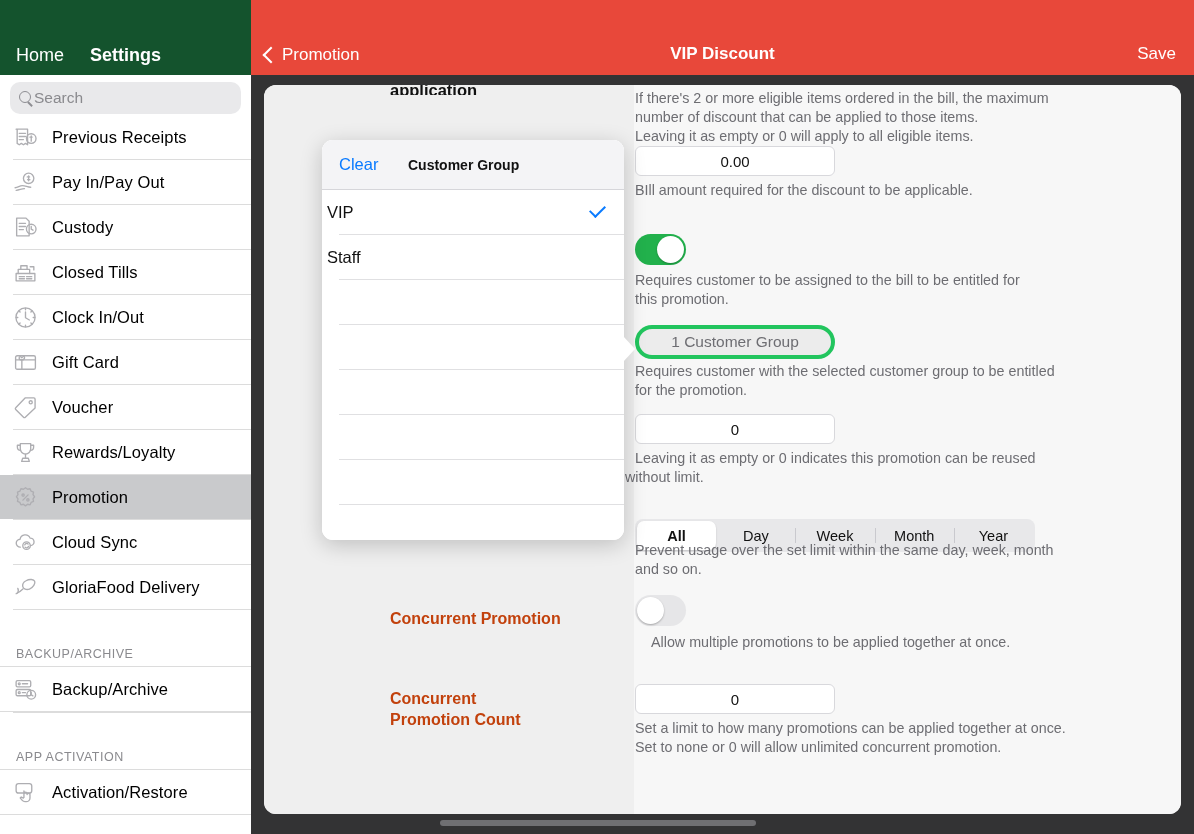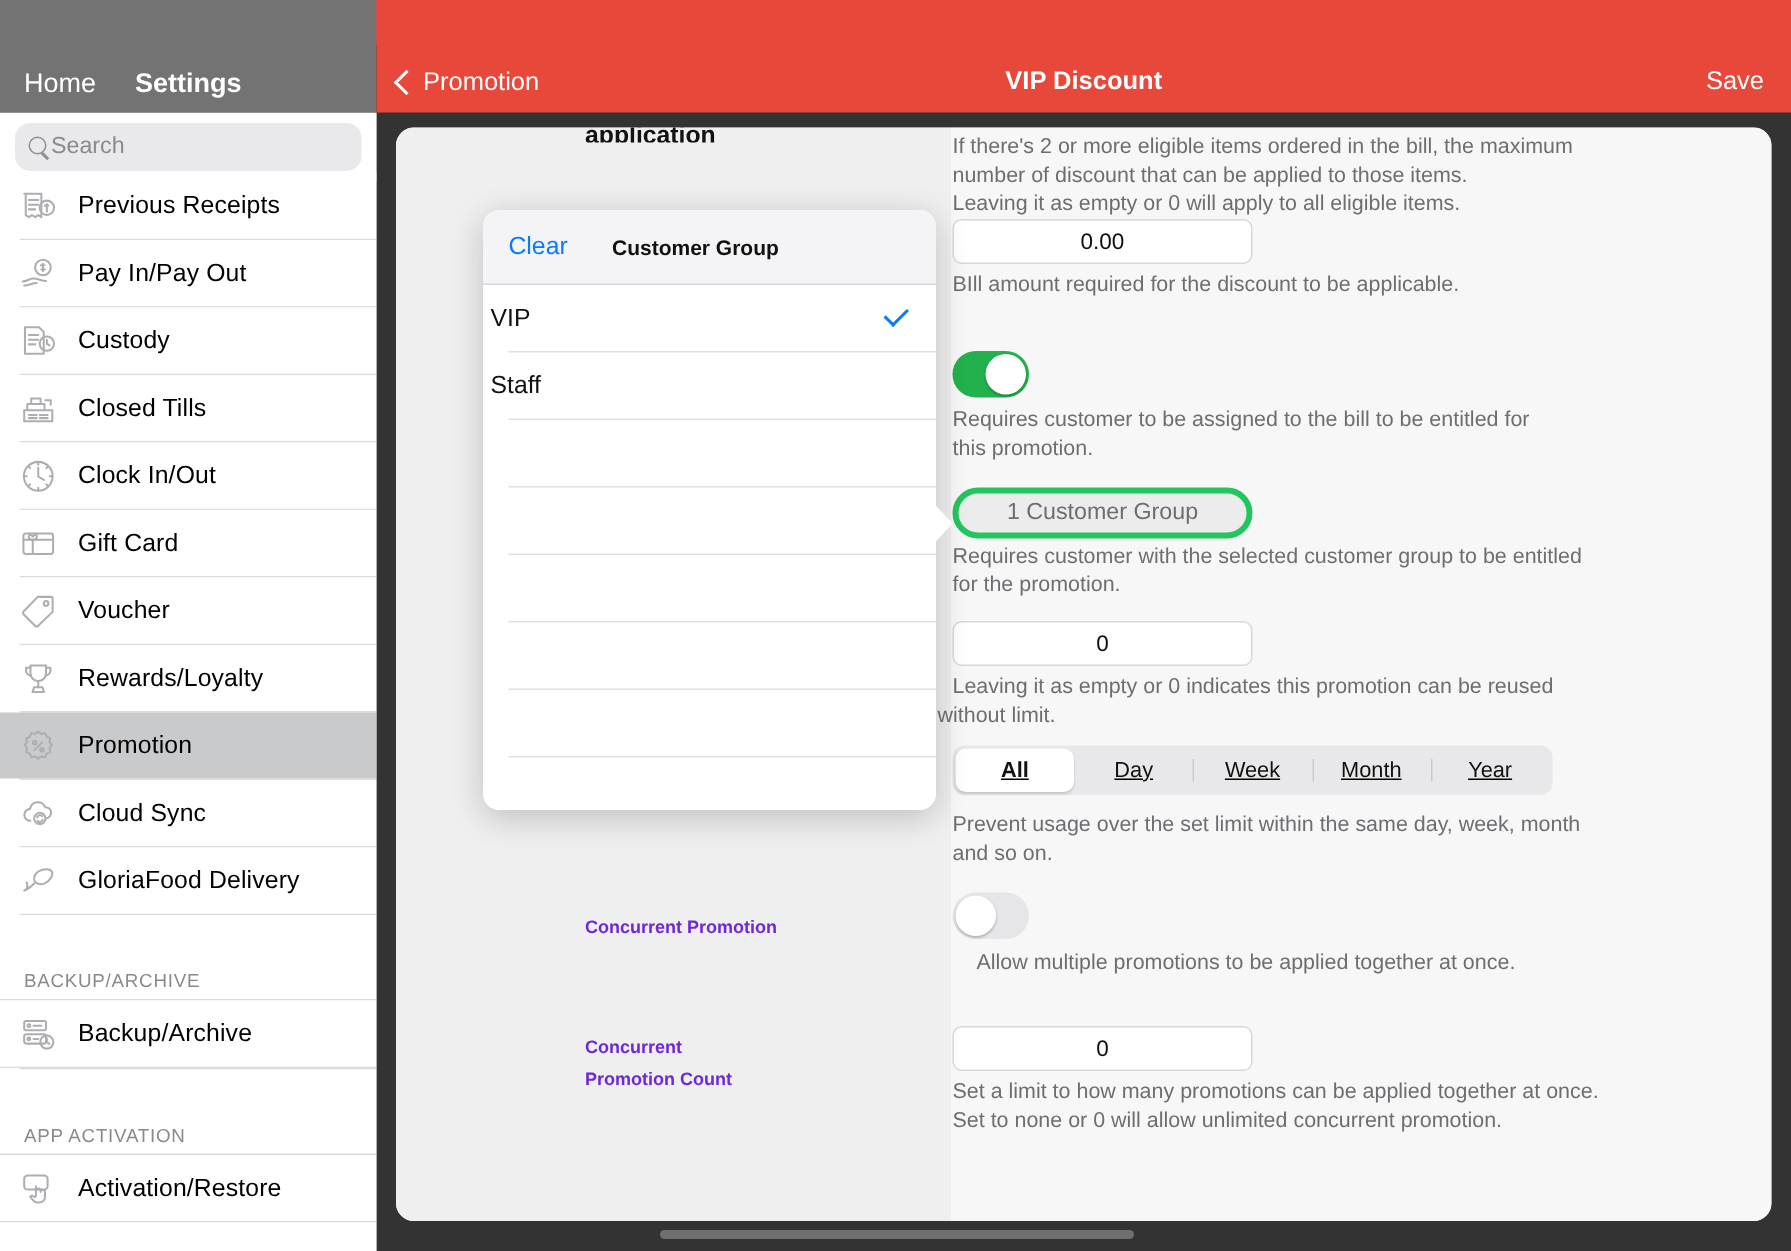--- a/index.html
+++ b/index.html
@@ -34,21 +34,21 @@
   .batt{ position:relative; width:27px; height:13px; border:1.6px solid #2b2b2b;
      border-radius:3.5px; }
   .batt::after{ content:""; position:absolute; right:-4px; top:4px; width:2px; height:5px;
      background:#2b2b2b; border-radius:0 2px 2px 0; }
   .batt i{ position:absolute; left:1.5px; top:1.5px; bottom:1.5px; width:21px;
      background:#2b2b2b; border-radius:1.5px; }
 
   
   .navbar-left{
     position:absolute; top:0; left:0; width:251px; height:75px;
-    background:#737373; z-index:41;
+    background:#14532d; z-index:41;
   }
   .navbar-left .titles{
     position:absolute; left:16px; bottom:9px; display:flex; align-items:baseline; gap:26px;
     color:#fff;
   }
   .navbar-left .home{ font-size:18px; font-weight:normal; }
   .navbar-left .settings{ font-size:18px; font-weight:bold; }
 
   
   .navbar-right{
@@ -126,21 +126,21 @@
   .form-right{
     position:absolute; left:370px; top:0; right:0; height:729px; background:#f7f7f7;
   }
 
   .cut-label{
     position:absolute; left:126px; top:-4px; font-size:16.5px; font-weight:bold;
     color:#111; overflow:hidden; height:14px;
   }
 
   .row-label{
-    position:absolute; font-size:12px; font-weight:bold; color:#6d28d9; line-height:21px;
+    position:absolute; font-size:16px; font-weight:bold; color:#c2410c; line-height:21px;
   }
 
   .helper{
     position:absolute; font-size:14.3px; color:#6d6d72; line-height:19.5px;
   }
   .field{
     position:absolute; width:200px; height:30px; background:#fff;
     border:1px solid #d8d8dc; border-radius:6px;
     display:flex; align-items:center; justify-content:center;
     font-size:15px; color:#111;
@@ -244,21 +244,21 @@
       <div class="helper" style="left:371px; top:205px;">this promotion.</div>
 
       <div class="pillbtn" style="left:371px; top:240px;">1 Customer Group</div>
       <div class="helper" style="left:371px; top:277px;">Requires customer with the selected customer group to be entitled</div>
       <div class="helper" style="left:371px; top:296px;">for the promotion.</div>
 
       <div class="field" style="left:371px; top:329px;">0</div>
       <div class="helper" style="left:371px; top:364px;">Leaving it as empty or 0 indicates this promotion can be reused</div>
       <div class="helper" style="left:361px; top:383px;">without limit.</div>
 
-      <div class="seg" id="period-seg" style="left:371px; top:412px; width:400px;text-decoration:underline;">
+      <div class="seg" id="period-seg" style="left:371px; top:434px; width:400px;">
           <div class="sg active">
             <span>All</span>
           </div>
           <div class="sg">
             <span>Day</span>
           </div>
           <div class="sg">
             <span class="div"></span>
             <span>Week</span>
           </div>

